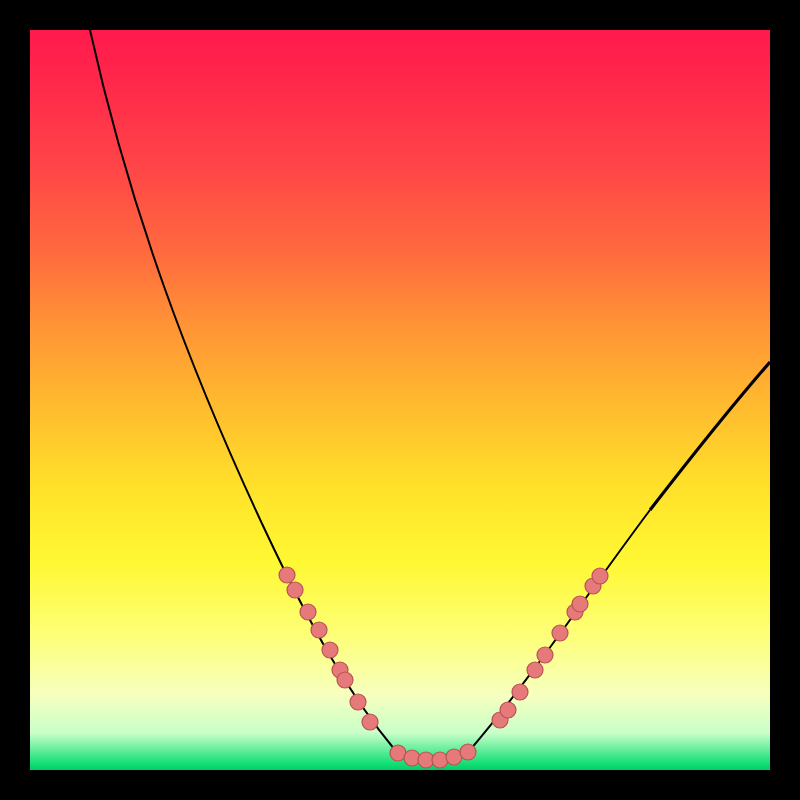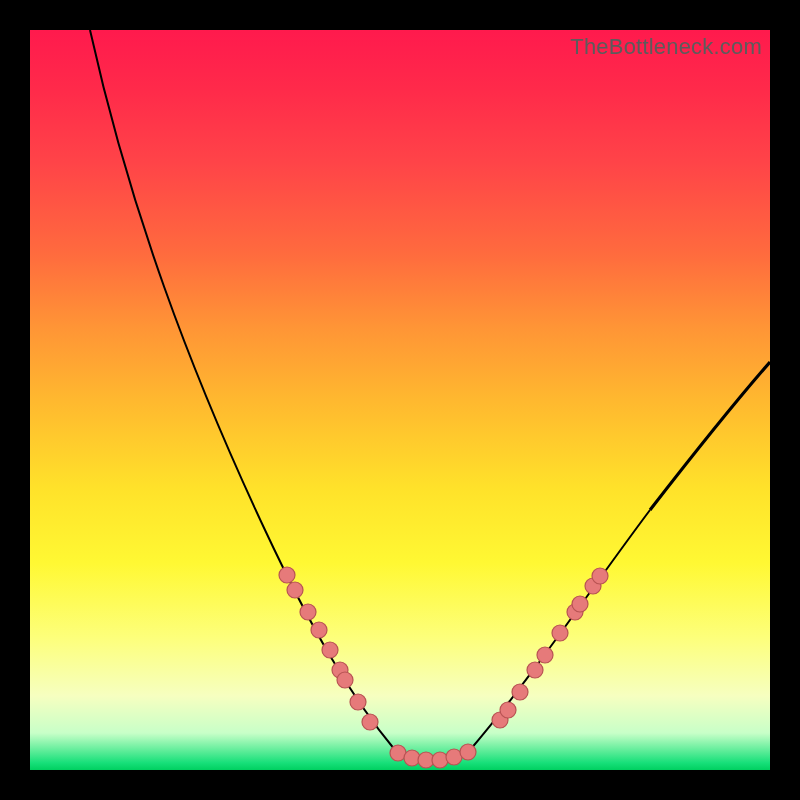--- a/index.html
+++ b/index.html
@@ -72,21 +72,20 @@
     stroke: #b85353;
     stroke-width: 1.2;
   }
 </style>
 </head>
 <body>
 
 <div class="frame">
   <div class="plot-area">
 
-    <div class="watermark">TheBottleneck.com</div>
 
     <svg class="curve" viewBox="0 0 740 740" preserveAspectRatio="none">
 
       <path class="curve-path" d="M 60 0
                C 100 180, 160 340, 235 500
                C 280 596, 320 666, 365 720"></path>
 
       <path class="curve-path" d="M 365 720
                Q 402 734, 440 720"></path>
 

